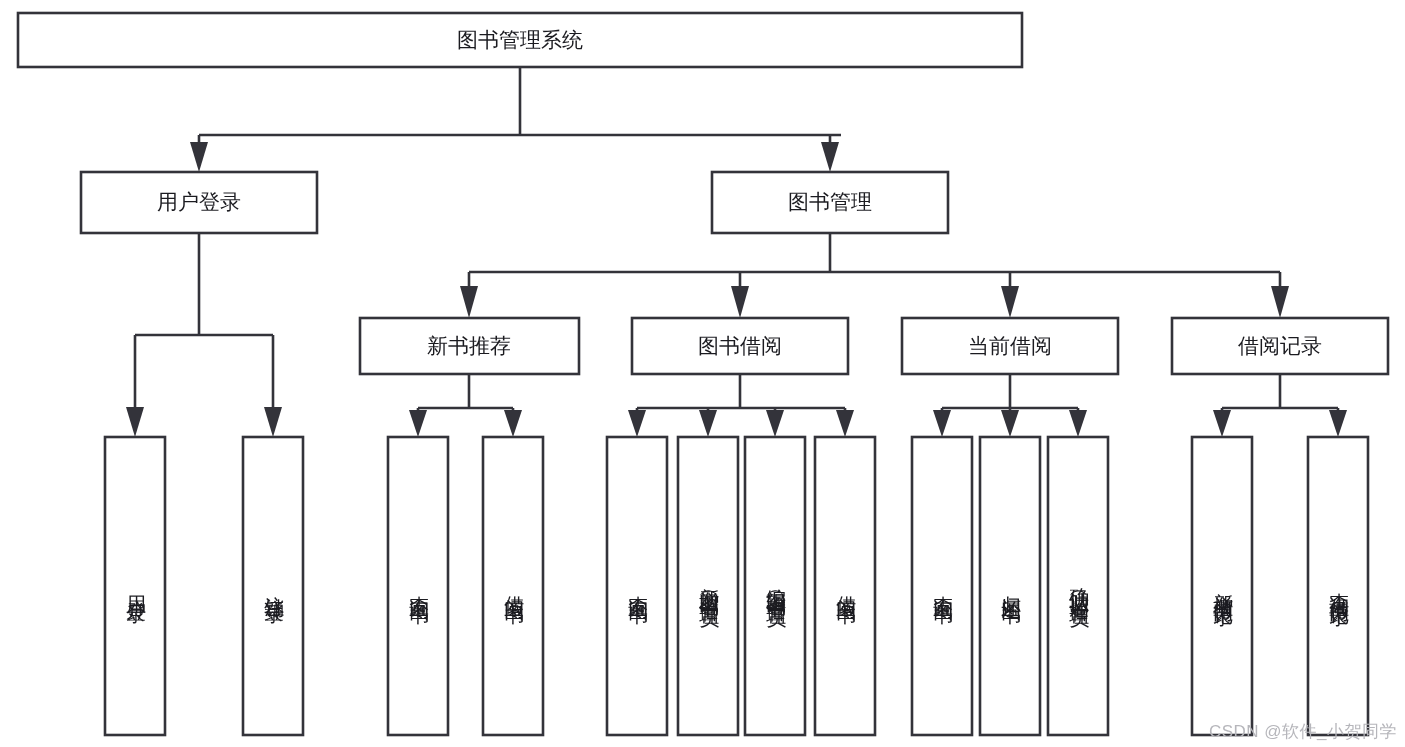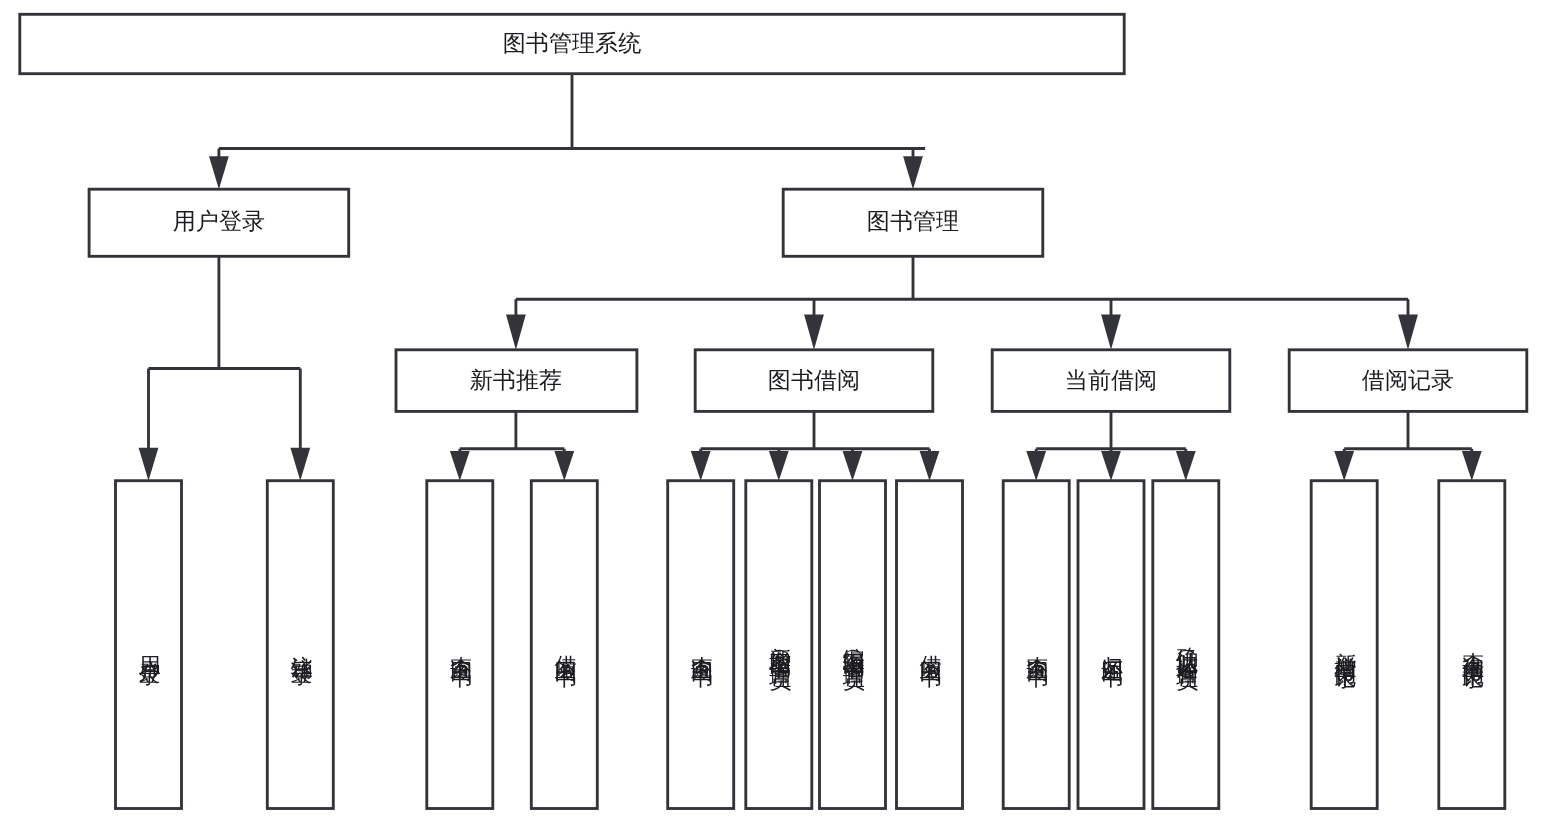--- a/index.html
+++ b/index.html
@@ -242,14 +242,15 @@
       <text class="node-label vert" x="1222" y="586">新增借阅记录</text>
     </g>
 
     <g>
       <rect class="node-rect" x="1308" y="437" width="60" height="298"></rect>
       <text class="node-label vert" x="1338" y="586">查询借阅记录</text>
     </g>
 
   </svg>
 
+  <div class="watermark">CSDN @软件_小贺同学</div>
 
 </div>
 
 </body></html>

